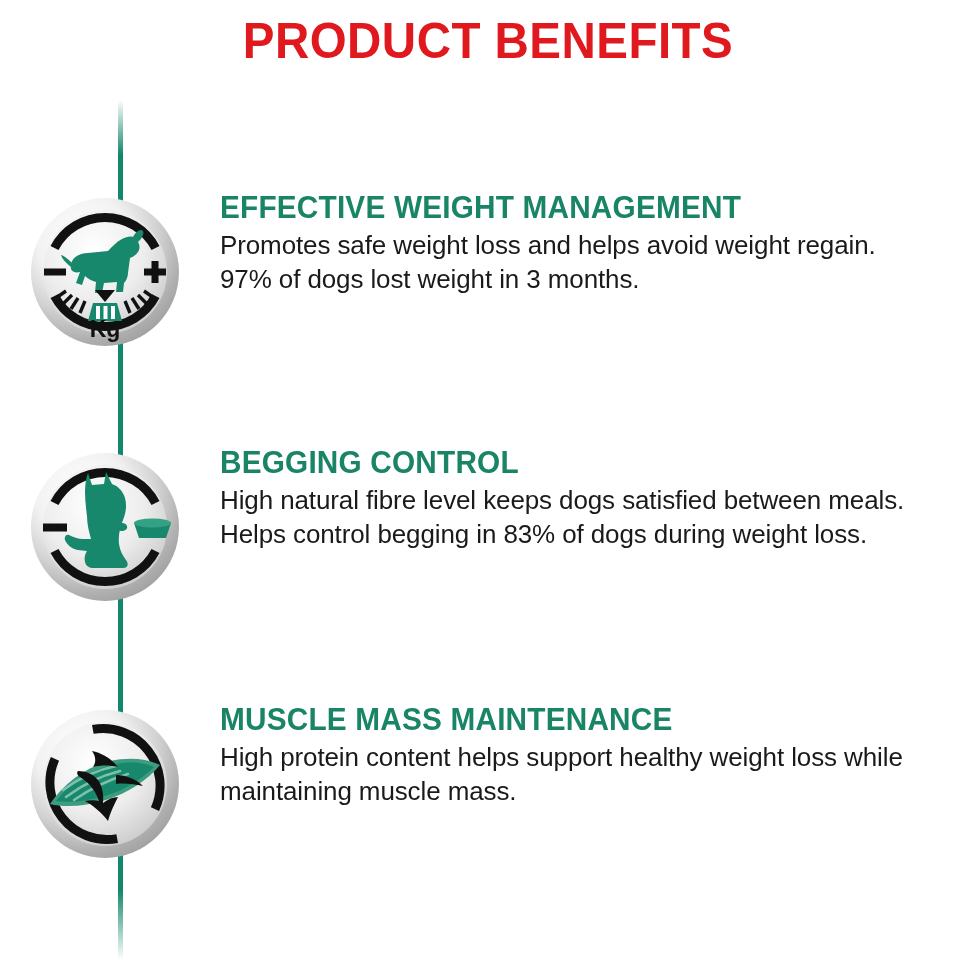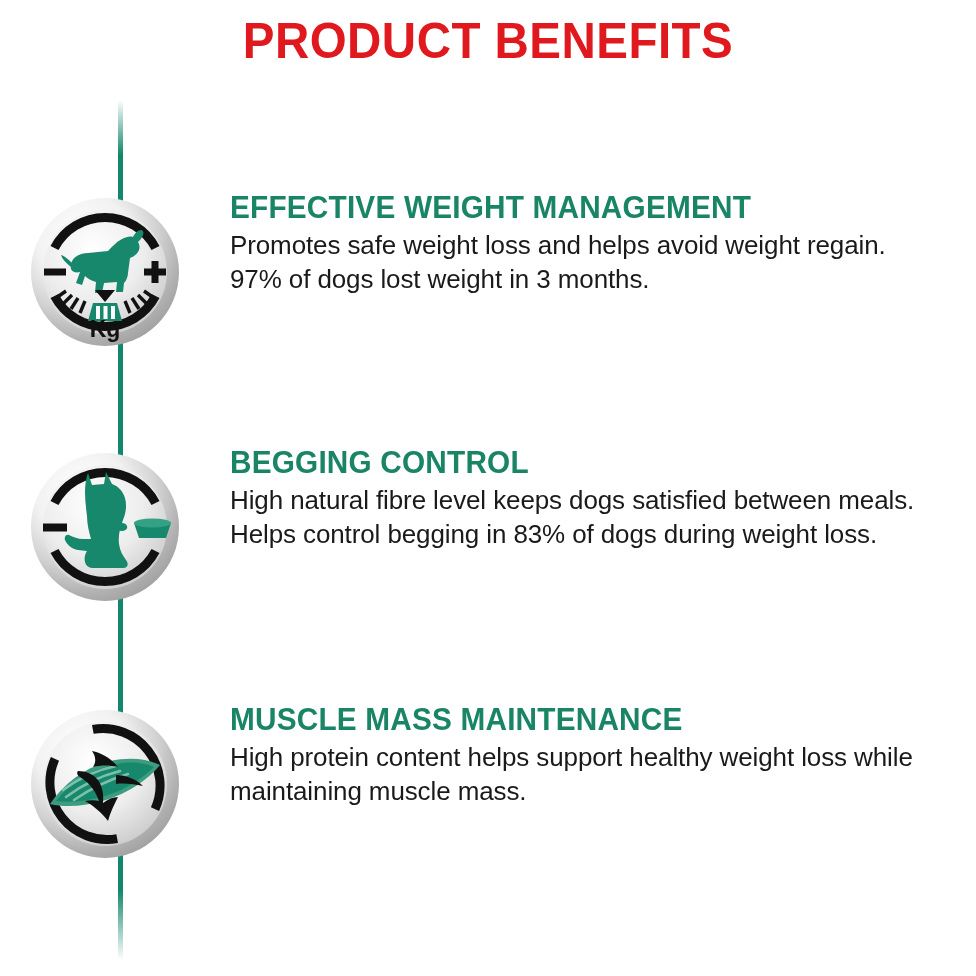--- a/index.html
+++ b/index.html
@@ -73,21 +73,21 @@
     left: 30px;
     top: 7px;
     width: 150px;
     height: 150px;
   }
   .medallion svg { display: block; width: 150px; height: 150px; }
 
   
   .benefit-text {
     position: absolute;
-    left: 230px;
+    left: 220px;
     top: 0;
     width: 722px;
   }
   .benefit-heading {
     color: #1a8566;
     font-family: "Liberation Sans Narrow", "Liberation Sans", sans-serif;
     font-weight: bold;
     font-size: 31px;
     line-height: 36px;
     letter-spacing: 0.2px;

